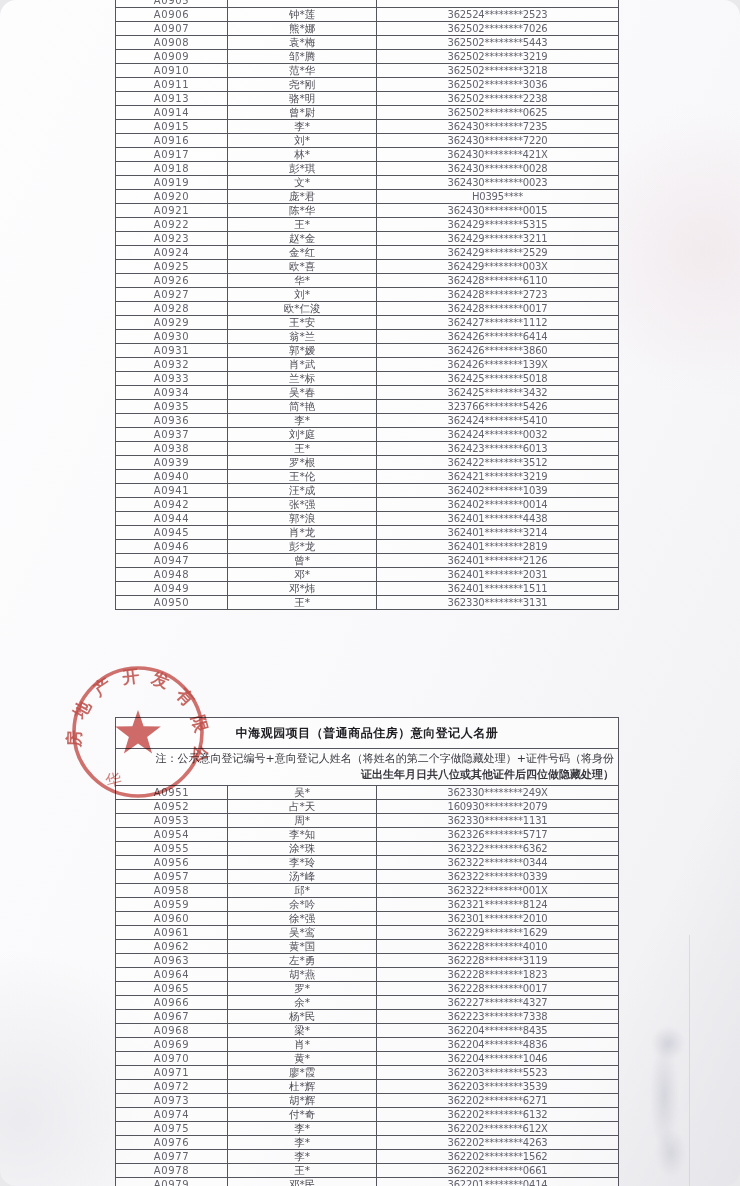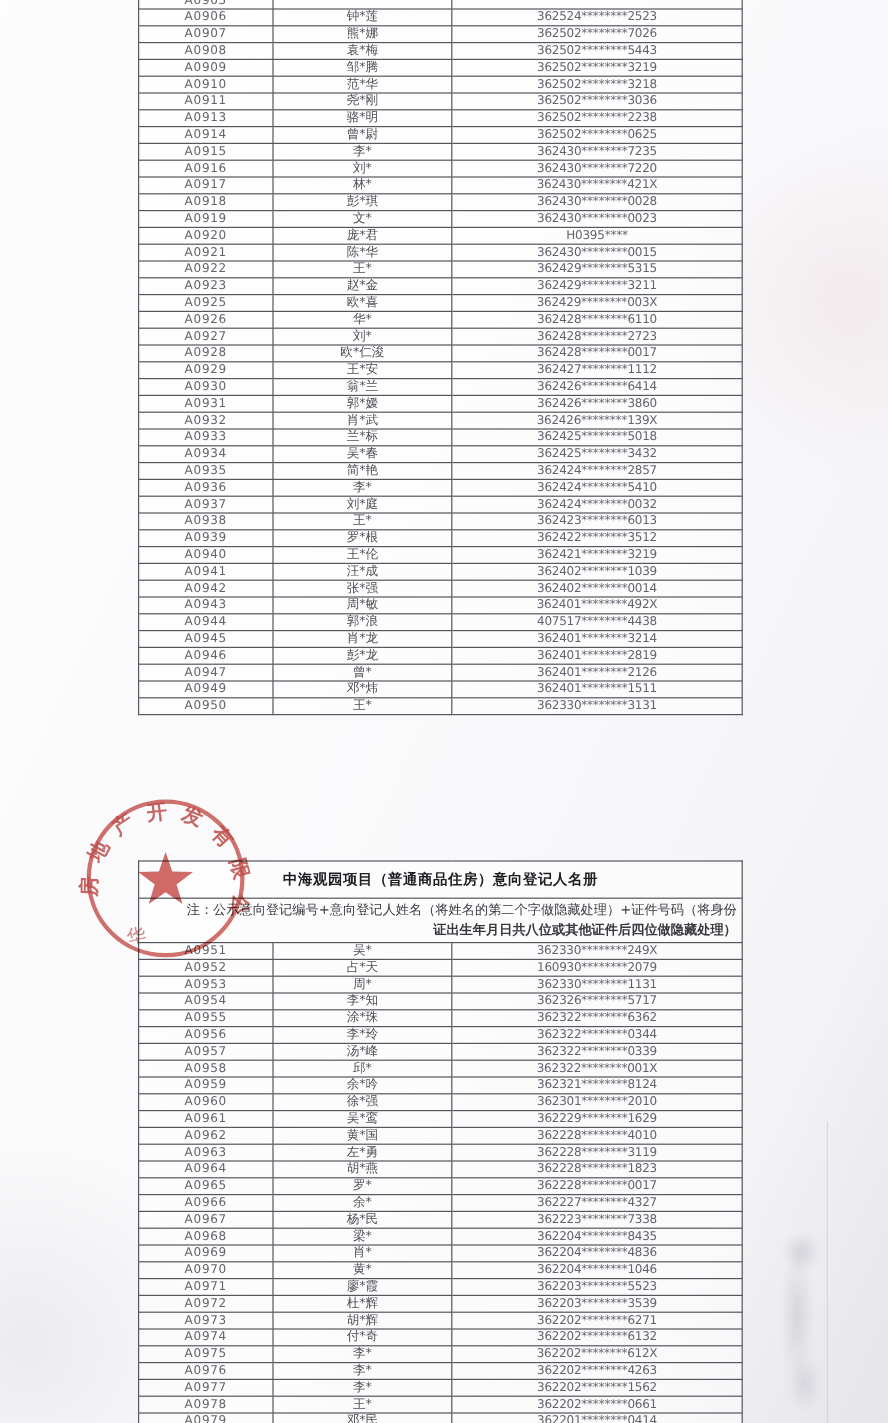--- a/index.html
+++ b/index.html
@@ -5,20 +5,21 @@
   * { margin:0; padding:0; box-sizing:border-box; }
   html,body { background:#e9e9ec; }
   .page {
     position:relative; width:740px; height:1186px; margin:0 auto; overflow:hidden;
     font-family:"DejaVu Sans","Liberation Sans",sans-serif;
     background:
       radial-gradient(circle at 705px 250px, rgba(234,215,220,0.38), rgba(234,215,220,0) 150px),
       radial-gradient(circle at 20px 1120px, rgba(214,214,221,0.40), rgba(214,214,221,0) 170px),
       linear-gradient(295deg, #e6e6ea 0%, rgba(230,230,234,0) 16%),
       linear-gradient(115deg, #fdfdfe 0%, #f9f9fb 55%, #efeff2 100%);
+    border-radius: 16px;
   }
   .scan { filter: blur(0.22px); }
   table.regtable {
     position:absolute; left:115px; width:503px;
     border-collapse:collapse; table-layout:fixed;
     border:1.5px solid #3f3f47;
     background:rgba(255,255,255,0.55);
   }
   .regtable col.c-id   { width:112px; }
   .regtable col.c-name { width:149px; }
@@ -174,20 +175,25 @@
           <td class="name-cell">王*</td>
           <td class="num-cell">362429********5315</td>
         </tr>
 
         <tr>
           <td class="id-cell">A0923</td>
           <td class="name-cell">赵*金</td>
           <td class="num-cell">362429********3211</td>
         </tr>
 
+        <tr>
+          <td class="id-cell">A0924</td>
+          <td class="name-cell">金*红</td>
+          <td class="num-cell">362429********2529</td>
+        </tr>
 
         <tr>
           <td class="id-cell">A0925</td>
           <td class="name-cell">欧*喜</td>
           <td class="num-cell">362429********003X</td>
         </tr>
 
         <tr>
           <td class="id-cell">A0926</td>
           <td class="name-cell">华*</td>
@@ -238,21 +244,21 @@
 
         <tr>
           <td class="id-cell">A0934</td>
           <td class="name-cell">吴*春</td>
           <td class="num-cell">362425********3432</td>
         </tr>
 
         <tr>
           <td class="id-cell">A0935</td>
           <td class="name-cell">简*艳</td>
-          <td class="num-cell">362424********2857</td>
+          <td class="num-cell">323766********5426</td>
         </tr>
 
         <tr>
           <td class="id-cell">A0936</td>
           <td class="name-cell">李*</td>
           <td class="num-cell">362424********5410</td>
         </tr>
 
         <tr>
           <td class="id-cell">A0937</td>
@@ -283,50 +289,50 @@
           <td class="name-cell">汪*成</td>
           <td class="num-cell">362402********1039</td>
         </tr>
 
         <tr>
           <td class="id-cell">A0942</td>
           <td class="name-cell">张*强</td>
           <td class="num-cell">362402********0014</td>
         </tr>
 
-        <tr>
-          <td class="id-cell">A0943</td>
-          <td class="name-cell">周*敏</td>
-          <td class="num-cell">362401********492X</td>
-        </tr>
 
         <tr>
           <td class="id-cell">A0944</td>
           <td class="name-cell">郭*浪</td>
-          <td class="num-cell">407517********4438</td>
+          <td class="num-cell">362401********4438</td>
         </tr>
 
         <tr>
           <td class="id-cell">A0945</td>
           <td class="name-cell">肖*龙</td>
           <td class="num-cell">362401********3214</td>
         </tr>
 
         <tr>
           <td class="id-cell">A0946</td>
           <td class="name-cell">彭*龙</td>
           <td class="num-cell">362401********2819</td>
         </tr>
 
         <tr>
           <td class="id-cell">A0947</td>
           <td class="name-cell">曾*</td>
           <td class="num-cell">362401********2126</td>
         </tr>
 
+        <tr>
+          <td class="id-cell">A0948</td>
+          <td class="name-cell">邓*</td>
+          <td class="num-cell">362401********2031</td>
+        </tr>
 
         <tr>
           <td class="id-cell">A0949</td>
           <td class="name-cell">邓*炜</td>
           <td class="num-cell">362401********1511</td>
         </tr>
 
         <tr>
           <td class="id-cell">A0950</td>
           <td class="name-cell">王*</td>

